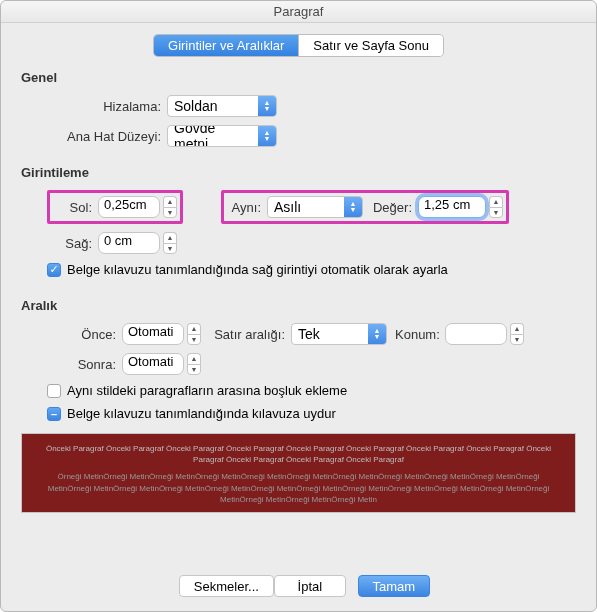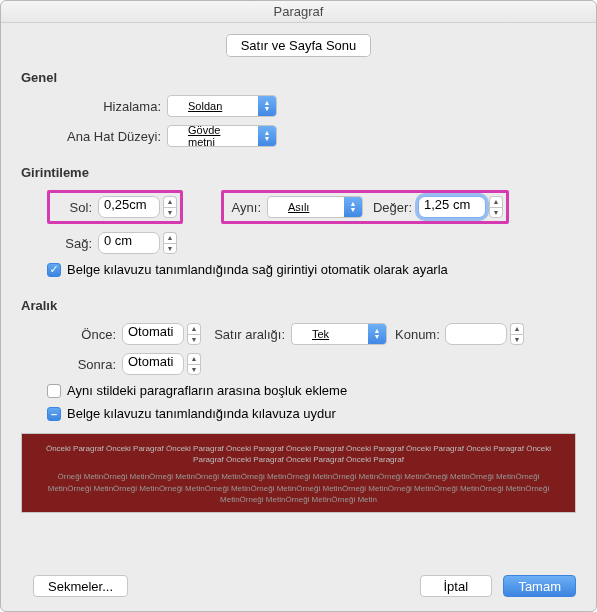--- a/index.html
+++ b/index.html
@@ -11,49 +11,50 @@
 .seg { display: flex; border-radius: 4px; overflow: hidden; box-shadow: 0 0 0 1px #bdbdbd; }
 .seg-btn { padding: 3px 14px; font-size: 13px; background: #fff; border: none; cursor: pointer; }
 .seg-btn.active { background: #3b8fe5; background: linear-gradient(#5aa3ef,#3481e0); color: #fff; }
 .seg-btn + .seg-btn { border-left: 1px solid #bdbdbd; }
 .section-title { font-weight: 600; font-size: 13px; margin: 8px 0 10px 0; color: #333; }
 .row { display: flex; align-items: center; margin-bottom: 8px; }
 .lbl { text-align: right; padding-right: 6px; font-size: 13px; color: #333; }
 .w120 { width: 120px; }
 .w75 { width: 75px; }
 .select { position: relative; display: inline-flex; align-items: center; height: 22px; background: #fff; border: 1px solid #c6c6c6; border-radius: 4px; overflow: hidden; min-width: 80px; }
-.select-text { padding: 0 20px; font-size: 11px; flex: 1; text-decoration: underline; }
+.select-text { padding: 0 6px; font-size: 14px; flex: 1; }
 .select-arrows { width: 18px; height: 100%; background: linear-gradient(#6eb0f5,#4188e5); display: flex; flex-direction: column; align-items: center; justify-content: center; color: #fff; font-size: 7px; line-height: 6px; }
 .input { height: 22px; background: #fff; border: 1px solid #c6c6c6; border-radius: 7px; padding: 0 5px; font-size: 13px; display: inline-flex; align-items: flex-start; }
 .input-focus { box-shadow: 0 0 0 3px rgba(100,160,245,0.6); border-color: #7bb1ee; }
 .stepper { width: 14px; height: 22px; display: flex; flex-direction: column; margin-left: 3px; }
 .stepper div { flex: 1; background: #fff; border: 1px solid #c6c6c6; font-size: 7px; display: flex; align-items: center; justify-content: center; color: #555; }
 .stepper div:first-child { border-radius: 4px 4px 0 0; border-bottom: none; }
 .stepper div:last-child { border-radius: 0 0 4px 4px; }
 .highlight-pink { border: 3px solid #d63ab0; padding: 3px; border-radius: 2px; display: inline-flex; align-items: center; }
 .checkbox { width: 14px; height: 14px; border: 1px solid #a9a9a9; border-radius: 3px; background: #fff; display: inline-flex; align-items: center; justify-content: center; margin-right: 6px; font-size: 11px; flex-shrink:0; }
 .checkbox.checked { background: linear-gradient(#62a8f2,#3c84e0); border-color: #3c84e0; color: #fff; }
 .checkbox.dash { background: linear-gradient(#62a8f2,#3c84e0); border-color: #3c84e0; color: #fff; font-weight: bold; }
 .preview { margin-top: 12px; border: 1px solid #c5c5c5; background: #7f1d1d; padding: 9px 14px; font-size: 8px; color: #bdbdbd; line-height: 1.4; text-align: center; height: 80px; overflow: hidden; }
 .preview .sample { color: #999; margin-top: 6px; }
-.footer { position: absolute; bottom: 14px; left: 32px; right: 20px; display: flex; justify-content: space-between; align-items: center; }
+.footer { position: absolute; bottom: 14px; left: 32px; right: 20px; display: flex; justify-content: center; align-items: center; }
 .btn { height: 22px; padding: 0 14px; background: #fff; border: 1px solid #c6c6c6; border-radius: 4px; font-size: 13px; cursor: pointer; }
 .btn.primary { background: linear-gradient(#6eb0f5,#3c84e0); color: #fff; border-color: #3c84e0; }
 .gap { width: 18px; display:inline-block; }
 .indent-block { margin-left: 26px; }
 </style>
 </head>
 <body>
 
 <div class="window">
   <div class="titlebar">Paragraf</div>
   <div class="content">
 
     <div class="seg-tabs">
       <div class="seg">
+        <button class="seg-btn active">Girintiler ve Aralıklar</button>
         <button class="seg-btn">Satır ve Sayfa Sonu</button>
       </div>
     </div>
 
     <div class="section-title">Genel</div>
     <div class="indent-block">
       <div class="row">
         <div class="lbl w120">Hizalama:</div>
         <div class="select" style="width:110px">
           <span class="select-text">Soldan</span>

